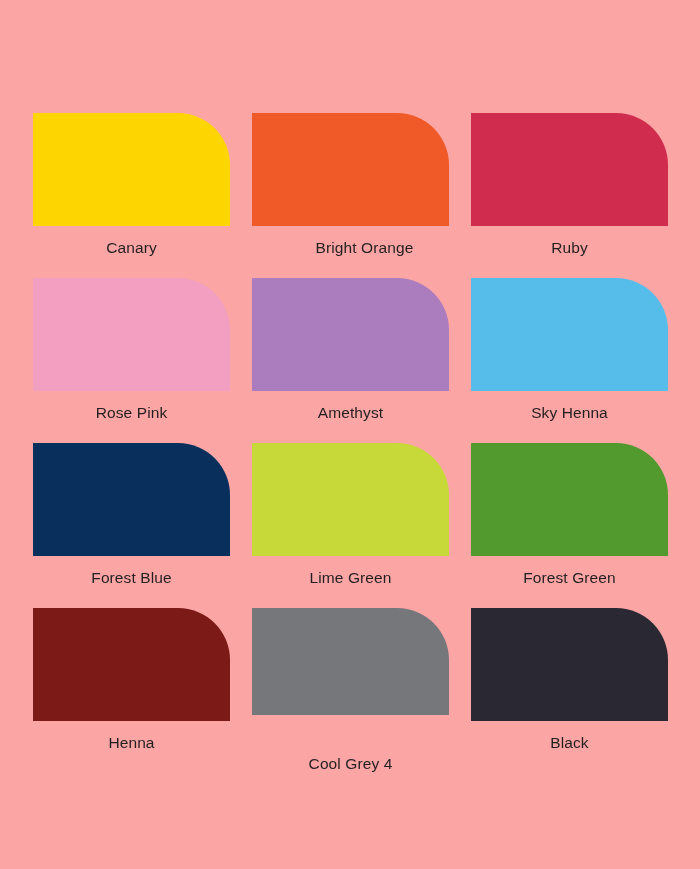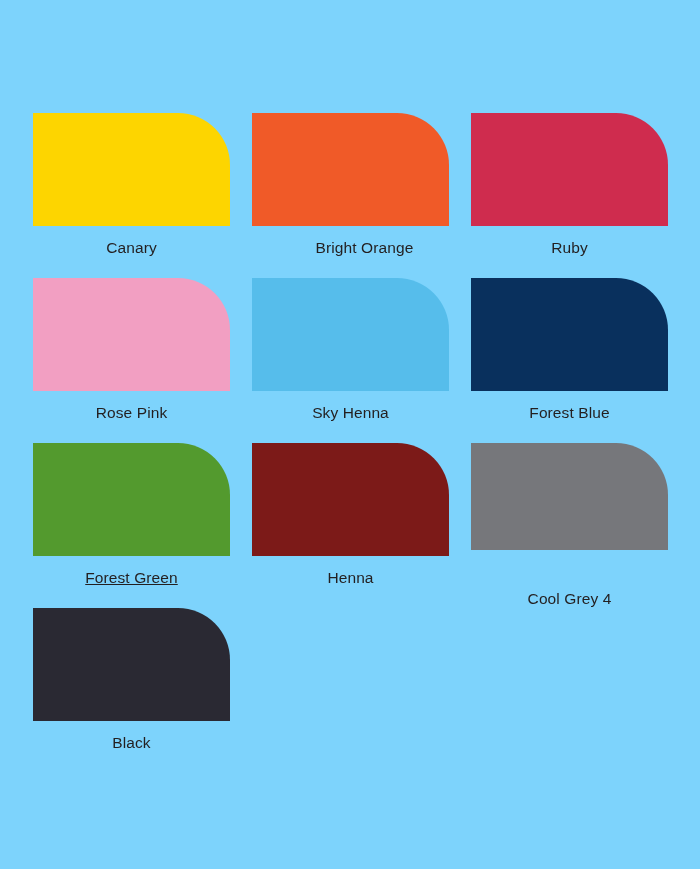--- a/index.html
+++ b/index.html
@@ -12,21 +12,21 @@
     height: 869px;
     background: #ffffff;
     font-family: "Liberation Sans", sans-serif;
     overflow: hidden;
   }
 
   .swatch-sheet {
     position: relative;
     width: 700px;
     height: 869px;
-    background: #7dd3fc;
+    background: #fca5a5;
     box-sizing: border-box;
     padding: 113px 0 0 0;
   }
 
   .swatch-grid {
     display: grid;
     grid-template-columns: repeat(3, 197px);
     grid-template-rows: repeat(4, 165px);
     column-gap: 22px;
     row-gap: 0px;
@@ -81,35 +81,43 @@
     <div class="swatch-cell">
       <div class="swatch-chip" style="background: rgb(207, 44, 78);"></div>
       <div class="swatch-label" style="color: rgb(35, 31, 32);">Ruby</div>
     </div>
 
     <div class="swatch-cell">
       <div class="swatch-chip" style="background: rgb(242, 159, 194);"></div>
       <div class="swatch-label" style="color: rgb(35, 31, 32); text-align: center;">Rose Pink</div>
     </div>
 
+    <div class="swatch-cell">
+      <div class="swatch-chip" style="background: rgb(171, 124, 190);"></div>
+      <div class="swatch-label" style="color: rgb(35, 31, 32);">Amethyst</div>
+    </div>
 
     <div class="swatch-cell">
       <div class="swatch-chip" style="background: rgb(86, 189, 235);"></div>
       <div class="swatch-label" style="color: rgb(35, 31, 32);">Sky Henna</div>
     </div>
 
     <div class="swatch-cell">
       <div class="swatch-chip" style="background: rgb(9, 48, 93);"></div>
       <div class="swatch-label" style="color: rgb(35, 31, 32);">Forest Blue</div>
     </div>
 
+    <div class="swatch-cell">
+      <div class="swatch-chip" style="background: rgb(199, 216, 57);"></div>
+      <div class="swatch-label" style="color: rgb(35, 31, 32);">Lime Green</div>
+    </div>
 
     <div class="swatch-cell">
       <div class="swatch-chip" style="background: rgb(83, 154, 46);"></div>
-      <div class="swatch-label" style="color: rgb(35, 31, 32); text-decoration: underline;">Forest Green</div>
+      <div class="swatch-label" style="color: rgb(35, 31, 32);">Forest Green</div>
     </div>
 
     <div class="swatch-cell">
       <div class="swatch-chip" style="background: rgb(124, 26, 24);"></div>
       <div class="swatch-label" style="color: rgb(35, 31, 32);">Henna</div>
     </div>
 
     <div class="swatch-cell">
       <div class="swatch-chip" style="background: rgb(118, 119, 123);"></div>
       <div class="swatch-label" style="color: rgb(35, 31, 32); margin-top: 39px;">Cool Grey 4</div>

